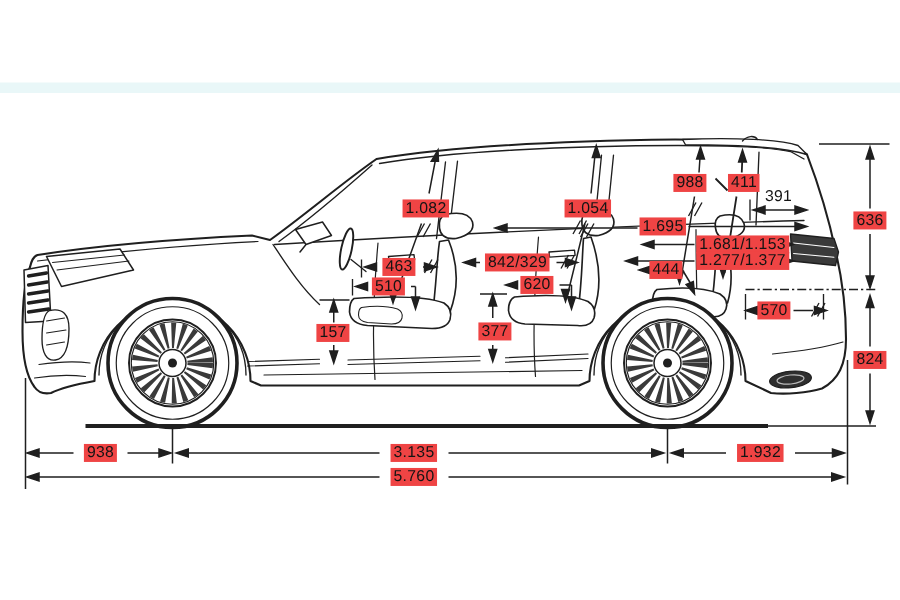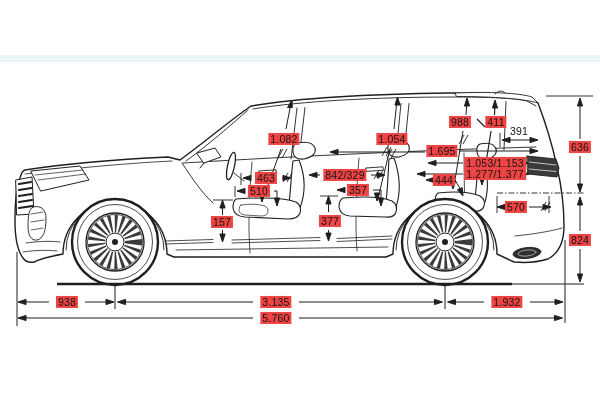--- a/index.html
+++ b/index.html
@@ -190,27 +190,27 @@
   </svg>
 
   <div class="dim" style="left:284px;top:139px">1.082</div>
   <div class="dim" style="left:392px;top:139px">1.054</div>
   <div class="dim" style="left:460px;top:122px">988</div>
   <div class="dim" style="left:496px;top:122px">411</div>
   <div class="dim above" style="left:519px;top:131px">391</div>
   <div class="dim" style="left:580px;top:147px">636</div>
   <div class="dim" style="left:580px;top:240px">824</div>
   <div class="dim" style="left:442px;top:151px">1.695</div>
-  <div class="dim" style="left:495px;top:163px">1.053/1.153</div>
+  <div class="dim" style="left:495px;top:163px">1.681/1.153</div>
   <div class="dim" style="left:495px;top:174px">1.277/1.377</div>
   <div class="dim" style="left:444px;top:180px">444</div>
   <div class="dim" style="left:516px;top:207px">570</div>
   <div class="dim" style="left:266px;top:178px">463</div>
   <div class="dim" style="left:259px;top:191px">510</div>
   <div class="dim" style="left:222px;top:222px">157</div>
   <div class="dim" style="left:345px;top:175px">842/329</div>
-  <div class="dim" style="left:358px;top:190px">357</div>
+  <div class="dim" style="left:358px;top:190px">620</div>
   <div class="dim" style="left:330px;top:221px">377</div>
   <div class="dim" style="left:67px;top:302px">938</div>
   <div class="dim" style="left:276px;top:302px">3.135</div>
   <div class="dim" style="left:507px;top:302px">1.932</div>
   <div class="dim" style="left:276px;top:318px">5.760</div>
 </div>
 
 </body></html>

